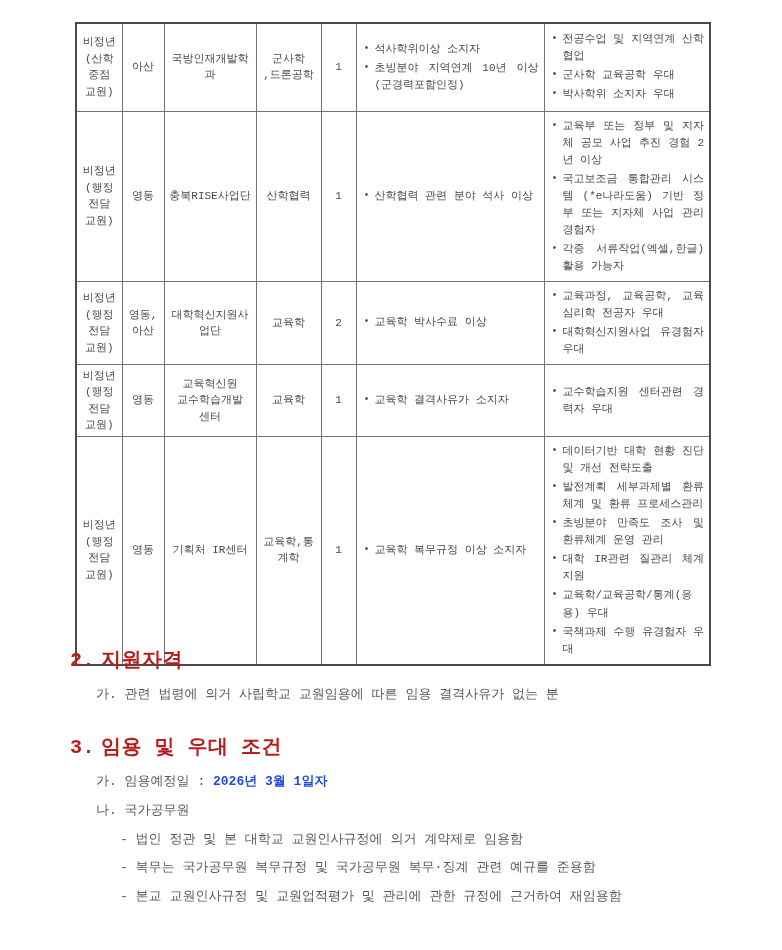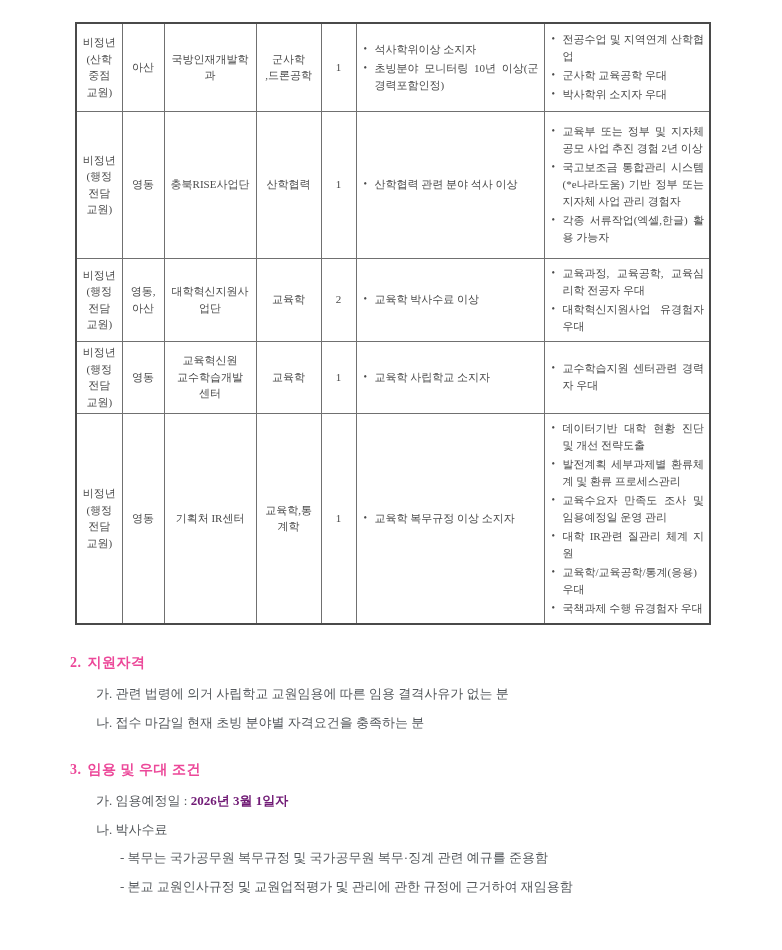--- a/index.html
+++ b/index.html
@@ -1,20 +1,20 @@
 <!DOCTYPE html>
 <html><head>
 <meta charset="utf-8">
 <style>
   html,body{margin:0;padding:0;background:#fff;}
   .page{
     position:relative;
     width:782px;height:950px;
     background:#ffffff;
-    font-family:Liberation Serif, serif;
+    font-family:Liberation Mono, monospace;
     overflow:hidden;
     border-radius:19px;
   }
   
   .rtable{
     position:absolute;left:75px;top:22px;
     width:634px;
     border-collapse:collapse;
     table-layout:fixed;
     border:2px solid #4a4a4a;
@@ -61,34 +61,34 @@
     left:1px;top:0;
     font-size:10px;
   }
   
   .sections{
     position:absolute;left:70px;top:638px;
     width:670px;
   }
   .section{margin-bottom:28px;}
   .sec-title{
-    font-size:14px;
+    font-size:20px;
     font-weight:bold;
-    color:#ec4899;
-    margin:16px 0 13px 0;
+    color:#b91c1c;
+    margin:8px 0 13px 0;
     letter-spacing:0.5px;
   }
   .sec-title .sec-num{margin-right:6px;}
   .sec-item{
     font-size:13px;
     color:#53575b;
     line-height:1.45;
     margin:0 0 10px 0;
   }
-  .sec-item .bold-part{font-weight:bold;color:#701a75;}
+  .sec-item .bold-part{font-weight:bold;color:#1d4ed8;}
   .indent-1{padding-left:26px;}
   .indent-2{padding-left:50px;}
 </style>
 </head>
 <body>
 
 <div class="page">
   <table class="rtable">
     <colgroup>
       <col class="col-type">
@@ -107,21 +107,21 @@
 교원)</td>
           <td class="c-center">아산</td>
           <td class="c-center">국방인재개발학
 과</td>
           <td class="c-center">군사학
 ,드론공학</td>
           <td class="c-center">1</td>
           <td class="c-list">
             <ul class="blist">
               <li>석사학위이상 소지자</li>
-              <li>초빙분야 모니터링 10년 이상(군경력포함인정)</li>
+              <li>초빙분야 지역연계 10년 이상(군경력포함인정)</li>
             </ul>
           </td>
           <td class="c-list">
             <ul class="blist">
               <li>전공수업 및 지역연계 산학협업</li>
               <li>군사학 교육공학 우대</li>
               <li>박사학위 소지자 우대</li>
             </ul>
           </td>
         </tr>
@@ -176,21 +176,21 @@
 전담
 교원)</td>
           <td class="c-center">영동</td>
           <td class="c-center">교육혁신원
 교수학습개발
 센터</td>
           <td class="c-center">교육학</td>
           <td class="c-center">1</td>
           <td class="c-list">
             <ul class="blist">
-              <li>교육학 사립학교 소지자</li>
+              <li>교육학 결격사유가 소지자</li>
             </ul>
           </td>
           <td class="c-list">
             <ul class="blist">
               <li>교수학습지원 센터관련 경력자 우대</li>
             </ul>
           </td>
         </tr>
         <tr>
           <td class="c-center">비정년
@@ -204,36 +204,36 @@
           <td class="c-center">1</td>
           <td class="c-list">
             <ul class="blist">
               <li>교육학 복무규정 이상 소지자</li>
             </ul>
           </td>
           <td class="c-list">
             <ul class="blist">
               <li>데이터기반 대학 현황 진단 및 개선 전략도출</li>
               <li>발전계획 세부과제별 환류체계 및 환류 프로세스관리</li>
-              <li>교육수요자 만족도 조사 및 임용예정일 운영 관리</li>
+              <li>초빙분야 만족도 조사 및 환류체계 운영 관리</li>
               <li>대학 IR관련 질관리 체계 지원</li>
               <li>교육학/교육공학/통계(응용) 우대</li>
               <li>국책과제 수행 유경험자 우대</li>
             </ul>
           </td>
         </tr>
       </tbody>
   </table>
   <div class="sections">
       <div class="section">
         <div class="sec-title"><span class="sec-num">2.</span><span>지원자격</span></div>
         <div class="sec-item indent-1"><span>가. 관련 법령에 의거 사립학교 교원임용에 따른 임용 결격사유가 없는 분</span></div>
-        <div class="sec-item indent-1"><span>나. 접수 마감일 현재 초빙 분야별 자격요건을 충족하는 분</span></div>
       </div>
       <div class="section">
         <div class="sec-title"><span class="sec-num">3.</span><span>임용 및 우대 조건</span></div>
         <div class="sec-item indent-1"><span>가. 임용예정일 : </span><span class="bold-part">2026년 3월 1일자</span></div>
-        <div class="sec-item indent-1"><span>나. 박사수료</span></div>
+        <div class="sec-item indent-1"><span>나. 국가공무원</span></div>
+        <div class="sec-item indent-2"><span>- 법인 정관 및 본 대학교 교원인사규정에 의거 계약제로 임용함</span></div>
         <div class="sec-item indent-2"><span>- 복무는 국가공무원 복무규정 및 국가공무원 복무·징계 관련 예규를 준용함</span></div>
         <div class="sec-item indent-2"><span>- 본교 교원인사규정 및 교원업적평가 및 관리에 관한 규정에 근거하여 재임용함</span></div>
       </div>
     </div>
 </div>
 
 </body></html>

